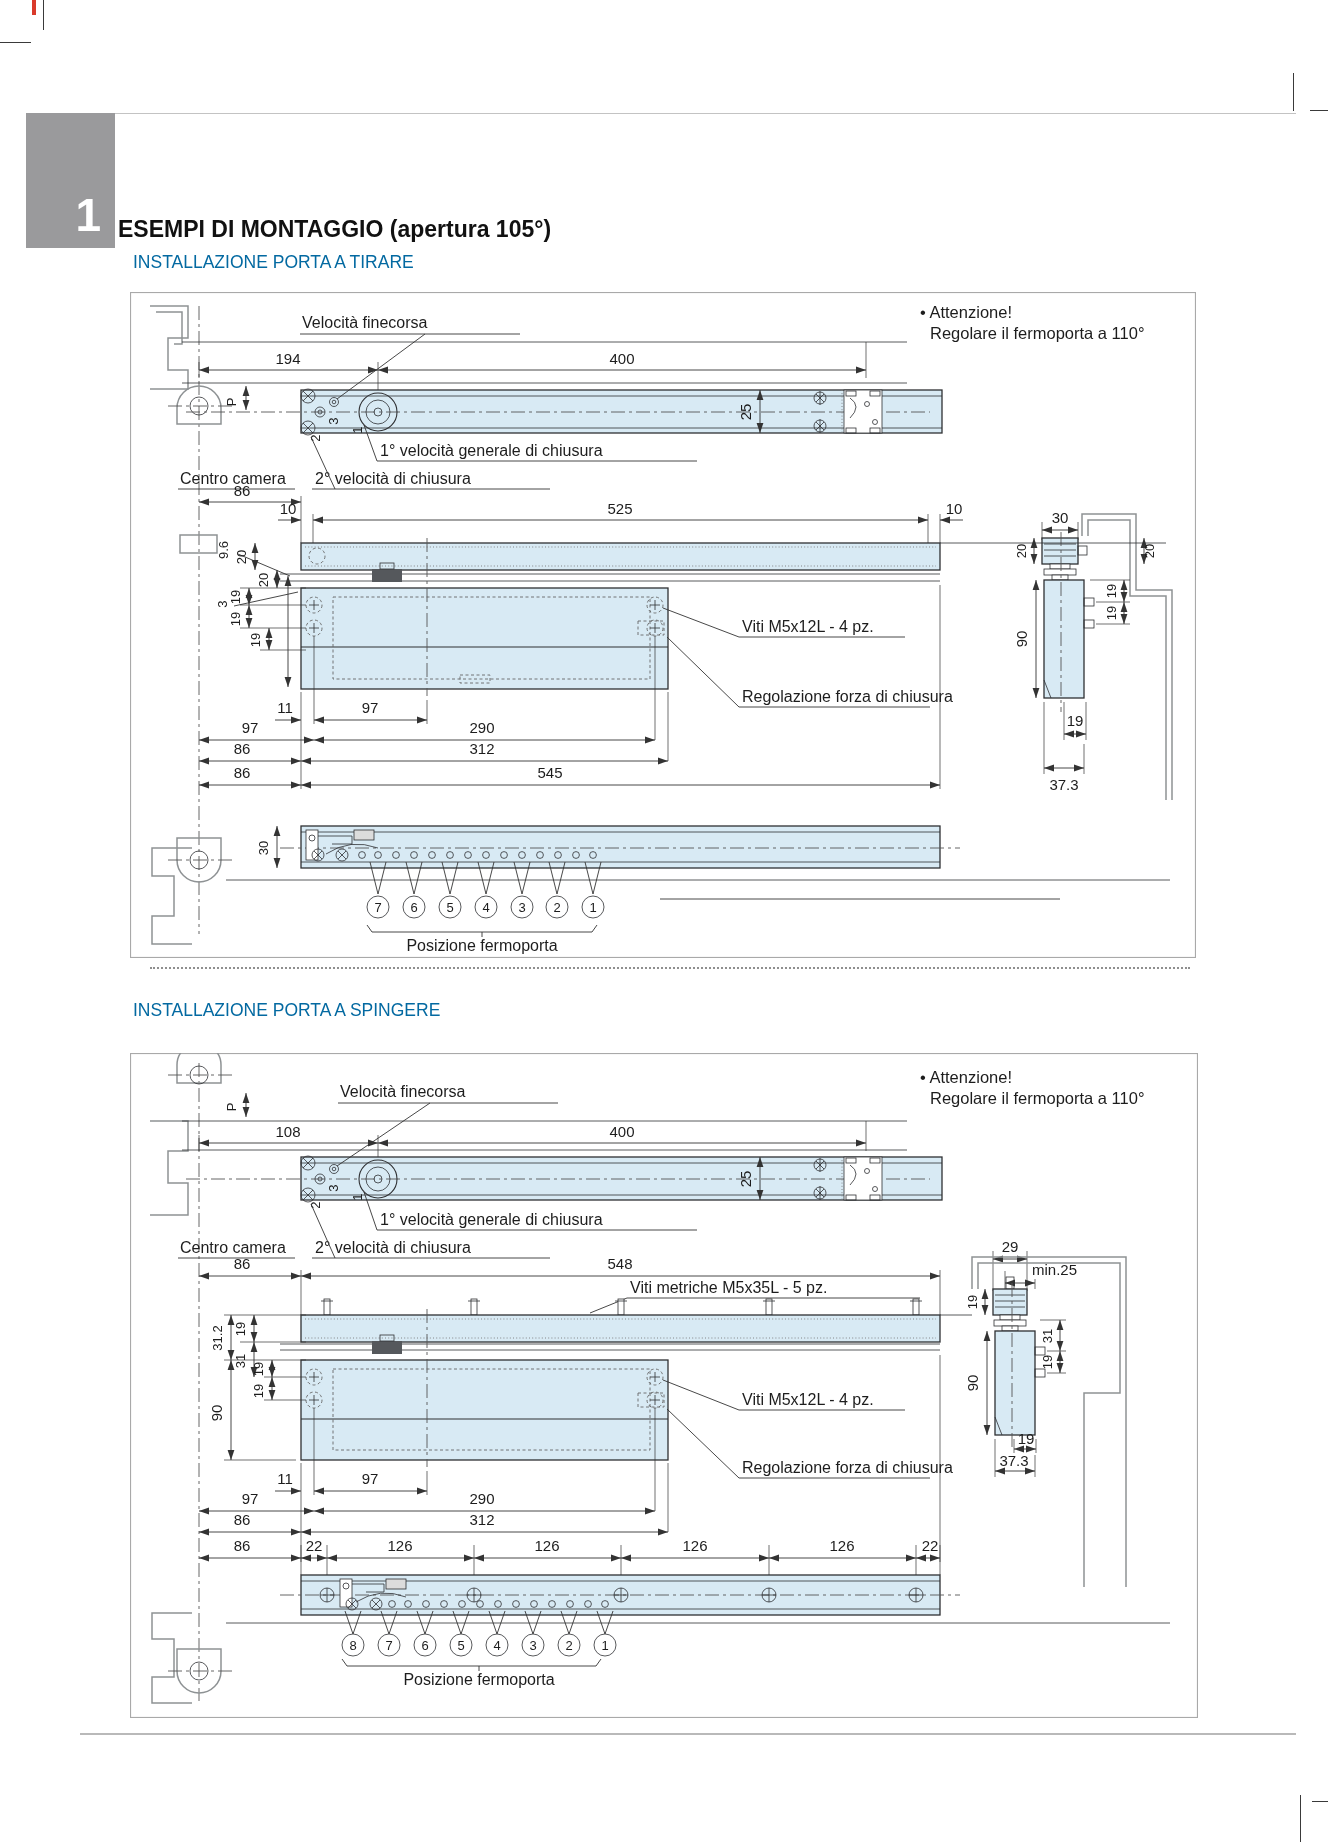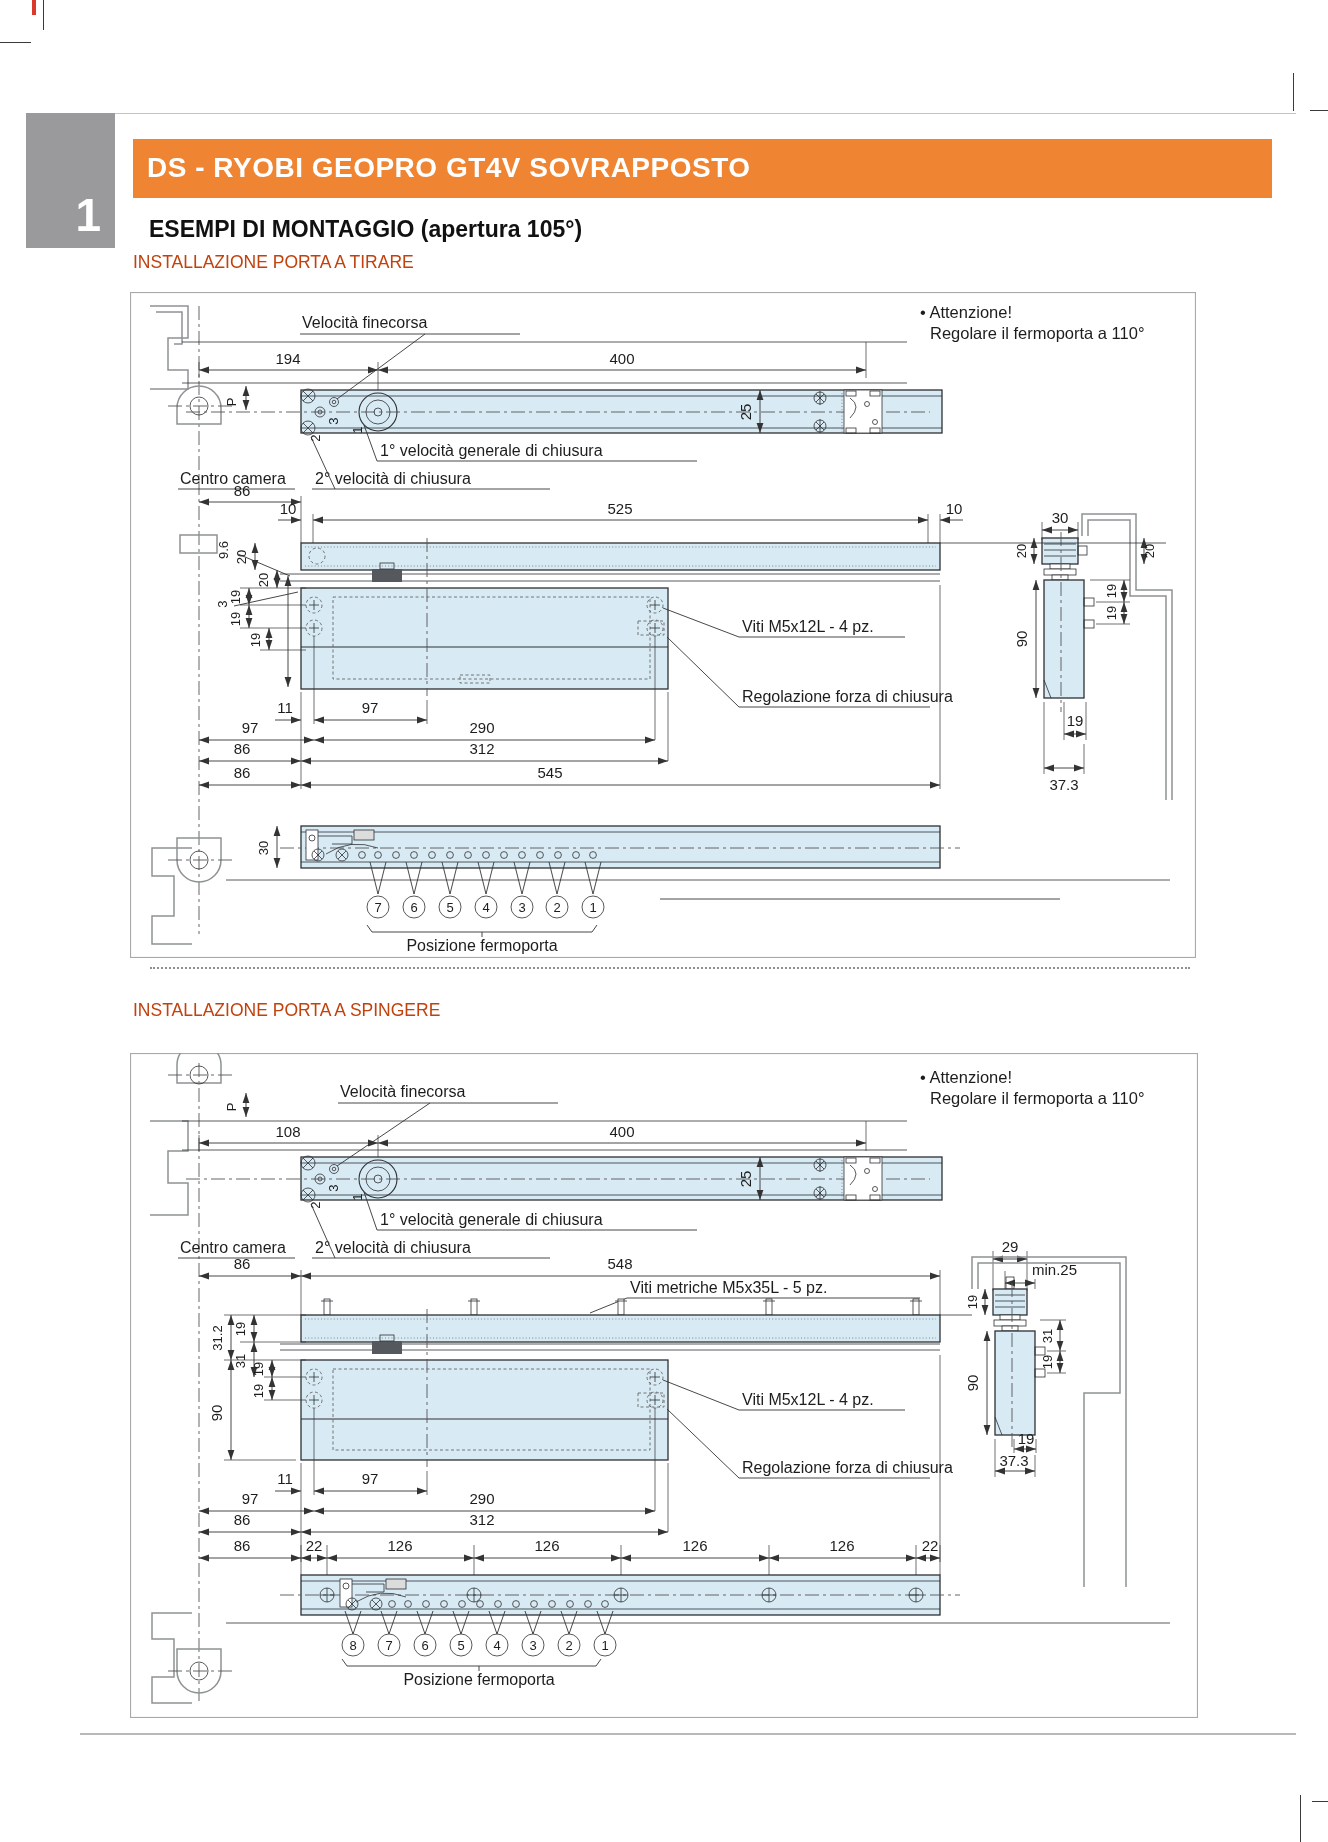--- a/index.html
+++ b/index.html
@@ -5,22 +5,22 @@
   html,body{margin:0;padding:0;background:#fff;}
   .page{position:relative;width:1328px;height:1842px;background:#fff;overflow:hidden;
         font-family:"Liberation Sans",sans-serif;color:#222;}
   .cropline{position:absolute;background:#3a3a3a;}
   .redtick{position:absolute;background:#d93a2b;}
   .tab{position:absolute;left:26px;top:113px;width:89px;height:135px;background:#9a9a9c;}
   .tab span{position:absolute;right:14px;bottom:6px;color:#fff;font-size:46px;font-weight:bold;}
   .toprule{position:absolute;left:115px;top:113px;width:1181px;height:1px;background:#c3c3c3;}
   .obar{position:absolute;left:133px;top:139px;width:1139px;height:59px;background:#ef8432;}
   .obar span{position:absolute;left:14px;top:13px;color:#fff;font-size:28px;font-weight:bold;letter-spacing:.5px;}
-  .h2{position:absolute;left:149px;top:216px;font-size:23px;font-weight:bold;color:#111;}
-  .h3{position:absolute;left:133px;font-size:17.5px;color:#c2410c;}
+  .h2{position:absolute;left:118px;top:216px;font-size:23px;font-weight:bold;color:#111;}
+  .h3{position:absolute;left:133px;font-size:17.5px;color:#0369a1;}
   .dotsep{position:absolute;left:150px;top:967px;width:1040px;border-top:2px dotted #8f8f8f;}
   .boxsvg{position:absolute;left:130px;background:#fff;}
   .footrule{position:absolute;left:80px;top:1733px;width:1216px;height:2px;background:#b9b9b9;}
   .footer{position:absolute;left:96px;top:1742px;width:1220px;font-size:15.5px;color:#58595b;white-space:nowrap;}
   .footer .pnum{color:#9b9b9b;font-size:17px;margin-right:22px;}
   .footer .brand{color:#ef8432;font-weight:bold;}
   
   svg{display:block;}
   .bx{fill:none;stroke:#a9a9a9;stroke-width:1.2;}
   .blue{fill:#d8eaf4;stroke:#2f3033;stroke-width:1.3;}
@@ -46,23 +46,20 @@
   <div class="cropline" style="left:43px;top:0;width:1px;height:30px;"></div>
   <div class="cropline" style="left:0;top:42px;width:31px;height:1px;"></div>
   <div class="cropline" style="left:1293px;top:73px;width:1px;height:38px;"></div>
   <div class="cropline" style="left:1310px;top:110px;width:18px;height:1px;"></div>
   <div class="cropline" style="left:1300px;top:1795px;width:1px;height:47px;"></div>
   <div class="cropline" style="left:1312px;top:1801px;width:16px;height:1px;"></div>
 
   <div class="toprule"></div>
   <div class="tab">
       <span>1</span>
-    </div>
-  <div class="obar">
-      <span>DS - RYOBI GEOPRO GT4V SOVRAPPOSTO</span>
     </div>
   <div class="h2">ESEMPI DI MONTAGGIO (apertura 105°)</div>
   <div class="h3" style="top:252px;">INSTALLAZIONE PORTA A TIRARE</div>
 
   <svg class="boxsvg" style="top:292px;" width="1066" height="666" viewBox="0 0 1066 666">
     <defs>
       <marker id="ar1" markerWidth="11" markerHeight="8" refX="10" refY="4" orient="auto-start-reverse" markerUnits="userSpaceOnUse">
         <path d="M0,0.6 L10,4 L0,7.4 z" fill="#333"></path>
       </marker>
     </defs>

